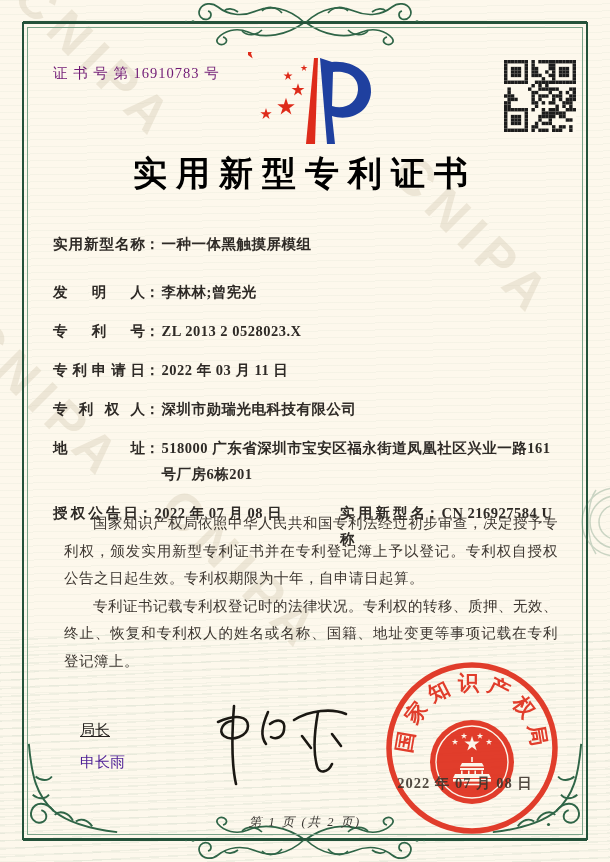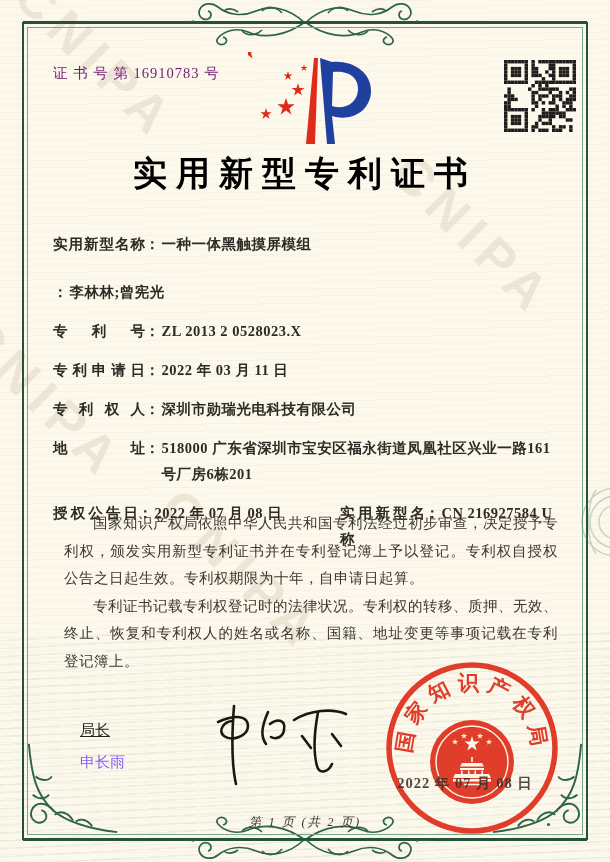--- a/index.html
+++ b/index.html
@@ -58,21 +58,21 @@
   .fvalue { flex:1 1 auto; padding-left:2px; letter-spacing:0.5px; }
   .grant-row { display:flex; margin-top:5px; }
   .grant-left { display:flex; width:287px; flex:0 0 287px; }
   .grant-right { display:flex; }
   .flabel-sm { display:inline-block; width:85px; flex:0 0 85px; text-align:justify; text-align-last:justify; }
 
   .body-text { position:absolute; left:64px; right:52px; top:510px; font-size:14.5px; line-height:27.5px; color:#3c3630; text-align:justify; }
   .body-text p { text-indent:2em; letter-spacing:0.5px; }
 
   .sig-title { position:absolute; left:80px; top:721px; font-family:"Liberation Sans","DejaVu Sans",sans-serif; font-size:15px; color:#24211d;text-decoration:underline; }
-  .sig-name  { position:absolute; left:80px; top:753px; font-family:"Liberation Sans","DejaVu Sans",sans-serif; font-size:15px; color:#8b5cf6; }
+  .sig-name  { position:absolute; left:80px; top:753px; font-family:"Liberation Sans","DejaVu Sans",sans-serif; font-size:15px; color:#4c1d95; }
   .sig-script { position:absolute; left:196px; top:694px; }
 
   .seal { position:absolute; left:380px; top:656px; opacity:0.93; }
   .seal-date {
     position:absolute; left:386px; top:774px; width:158px; text-align:center;
     font-size:14.5px; font-weight:bold; letter-spacing:1px; color:#3a322a; opacity:.88;
   }
   .footer { position:absolute; left:0; right:0; top:814px; text-align:center; font-size:12.5px; color:#3a3732; letter-spacing:2px;font-style:italic; }
 </style>
 </head>
@@ -391,20 +391,21 @@
 
   <div class="title">实用新型专利证书</div>
 
   <div class="fields">
     <div class="frow gap-lg">
       <span class="flabel">实用新型名称</span>
         <span class="fcolon">：</span>
       <span class="fvalue">一种一体黑触摸屏模组</span>
     </div>
     <div class="frow">
+      <span class="flabel">发明人</span>
         <span class="fcolon">：</span>
       <span class="fvalue">李林林;曾宪光</span>
     </div>
     <div class="frow">
       <span class="flabel">专利号</span>
         <span class="fcolon">：</span>
       <span class="fvalue">ZL 2013 2 0528023.X</span>
     </div>
     <div class="frow">
       <span class="flabel">专利申请日</span>

